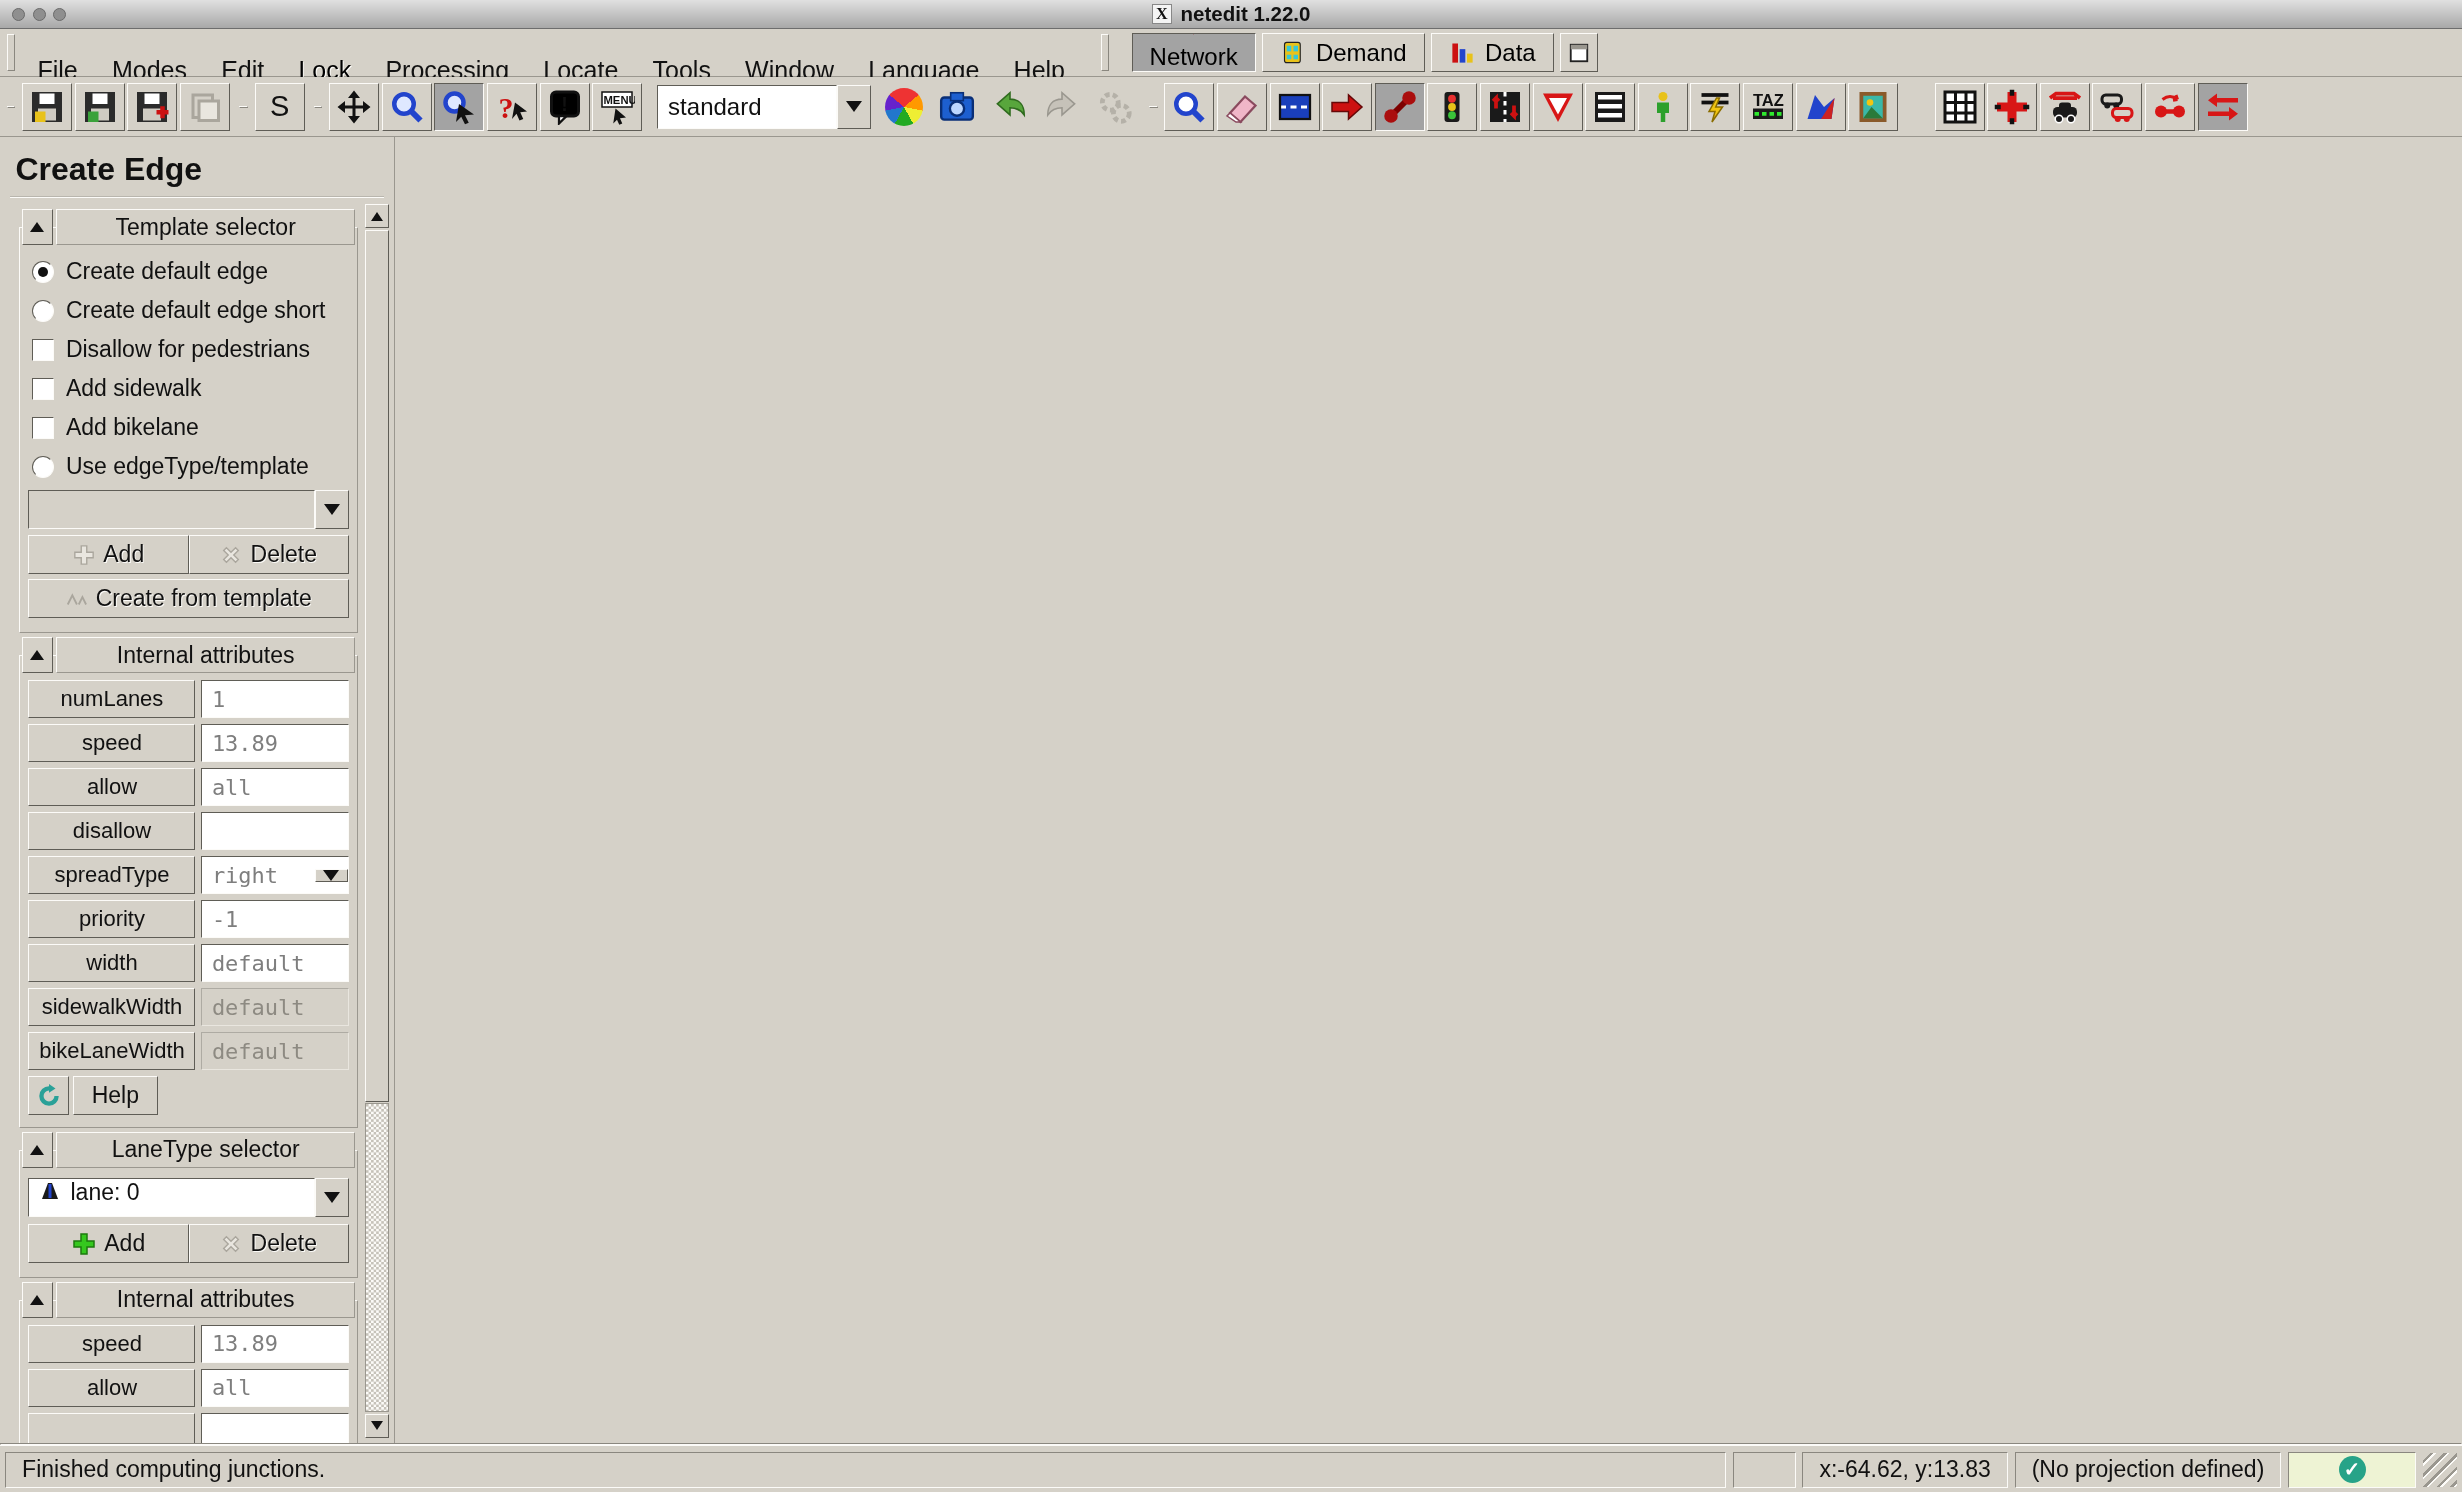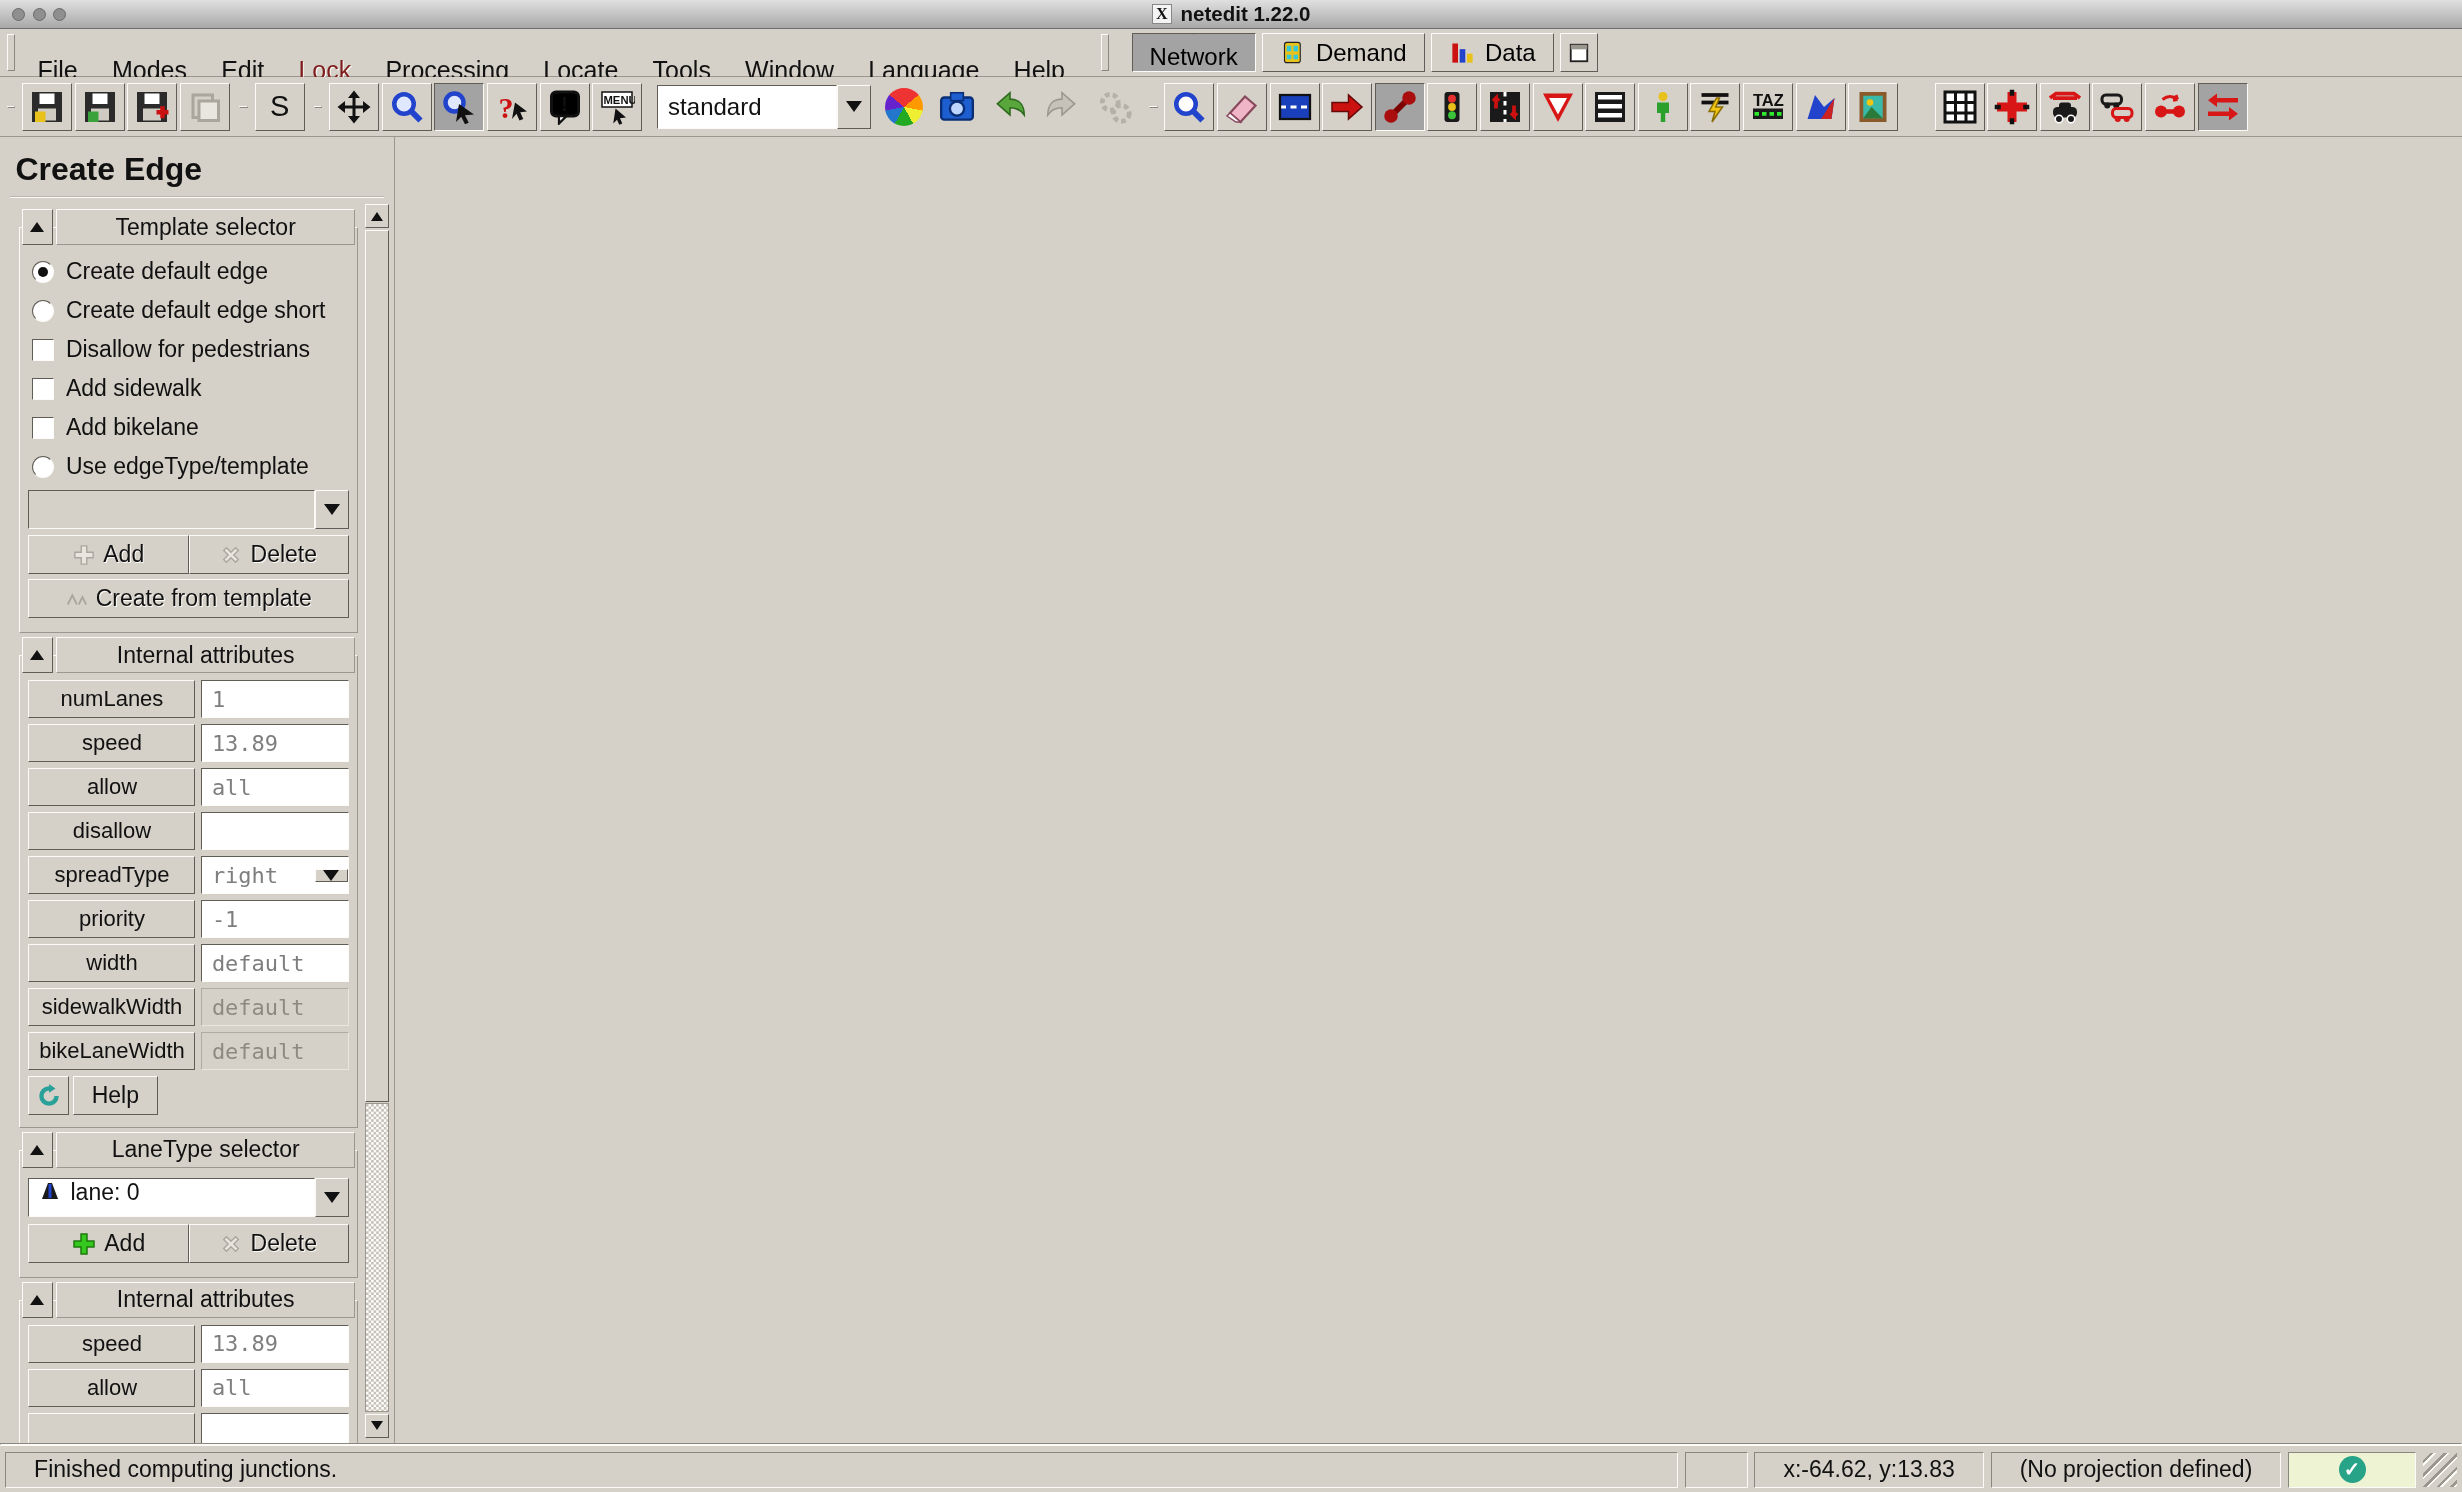--- a/index.html
+++ b/index.html
@@ -24,21 +24,21 @@
     font-weight:bold; font-size:16.2px; display:inline-flex; align-items:center; justify-content:center; font-family:"Liberation Serif",serif;}
 
   
   .menubar { position:absolute; top:29px; left:0; width:100%; height:48px; background:#d5d1c8;
     border-bottom:0.9px solid #9a978f; display:flex; align-items:stretch; }
   .grip { width:8.5px; margin:5.1px 6.8px; border-left:1.7px solid #fcfbf8; border-right:1.7px solid #8a877f;
     border-top:0.9px solid #fcfbf8; border-bottom:0.9px solid #8a877f; }
   .menu-items { display:flex; align-items:center; gap:3.4px; font-size:25px; color:#111; }
   .menu-item { padding:5.1px 15.4px; cursor:default;margin-top:36px; }
   .menu-item u { text-decoration:underline; }
-  .menu-item.disabled { color:#7f1d1d; text-shadow:0.9px 0.9px 0 #fcfbf8; }
+  .menu-item.disabled { color:#000000; text-shadow:0.9px 0.9px 0 #fcfbf8; }
   .supermodes { display:flex; align-items:center; gap:6.8px; margin-left:15.4px; }
   .supermode { height:39px; display:flex; align-items:center; gap:8.5px; padding:0 17px; font-size:24px; }
   .smallwin { width:38px; height:39px; display:flex; align-items:center; justify-content:center; }
 
   
   .toolbar { position:absolute; top:77px; left:0; width:100%; height:60px; background:#d5d1c8;
     border-bottom:0.9px solid #9a978f; display:flex; align-items:center; }
   .tb-btn { width:50px; height:48px; display:flex; align-items:center; justify-content:center; margin-right:2.6px; }
   .tb-group { display:flex; align-items:center; }
   .combo { height:44px; display:flex; align-items:stretch; }
@@ -91,21 +91,21 @@
   .sb-up { top:0; } .sb-down { bottom:0; }
   .sb-up .t { width:0;height:0;border-left:6.8px solid transparent;border-right:6.8px solid transparent;border-bottom:9.4px solid #111; }
   .sb-down .t { width:0;height:0;border-left:6.8px solid transparent;border-right:6.8px solid transparent;border-top:9.4px solid #111; }
   .sb-thumb { position:absolute; top:26px; left:0; width:24px; height:872px; }
   .sb-track { position:absolute; top:899px; bottom:26px; left:0; width:24px;
     background:repeating-conic-gradient(#fcfbf8 0 25%, #c6c2b9 0 50%) 0 0/5.1px 5.1px; border:0.9px solid #9a978f; }
 
   
   .statusbar { position:absolute; bottom:0; left:0; width:100%; height:48px; background:#d5d1c8;
     border-top:0.9px solid #fcfbf8; display:flex; align-items:center; padding:0 5.1px; gap:6.8px; }
-  .status-box { height:36px; display:flex; align-items:center; padding:0 28px; font-size:23px; color:#111; background:#d5d1c8; }
+  .status-box { height:36px; display:flex; align-items:center; padding:0 16px; font-size:23px; color:#111; background:#d5d1c8; }
   .status-msg { flex:1; }
   .status-empty { width:63px; }
   .status-check { width:128px; background:#eef3d4; justify-content:center; }
   .check-circle { width:27px; height:27px; border-radius:50%; background:#27a388; color:#fff; font-size:19.7px; font-weight:bold;
     display:flex; align-items:center; justify-content:center; }
   .resize-grip { width:34px; height:34px;
     background:repeating-linear-gradient(135deg, transparent 0 5.1px, #9a978f 5.1px 7.7px, #fcfbf8 7.7px 9.4px); }
 
   .ic { display:block; }
 </style>

